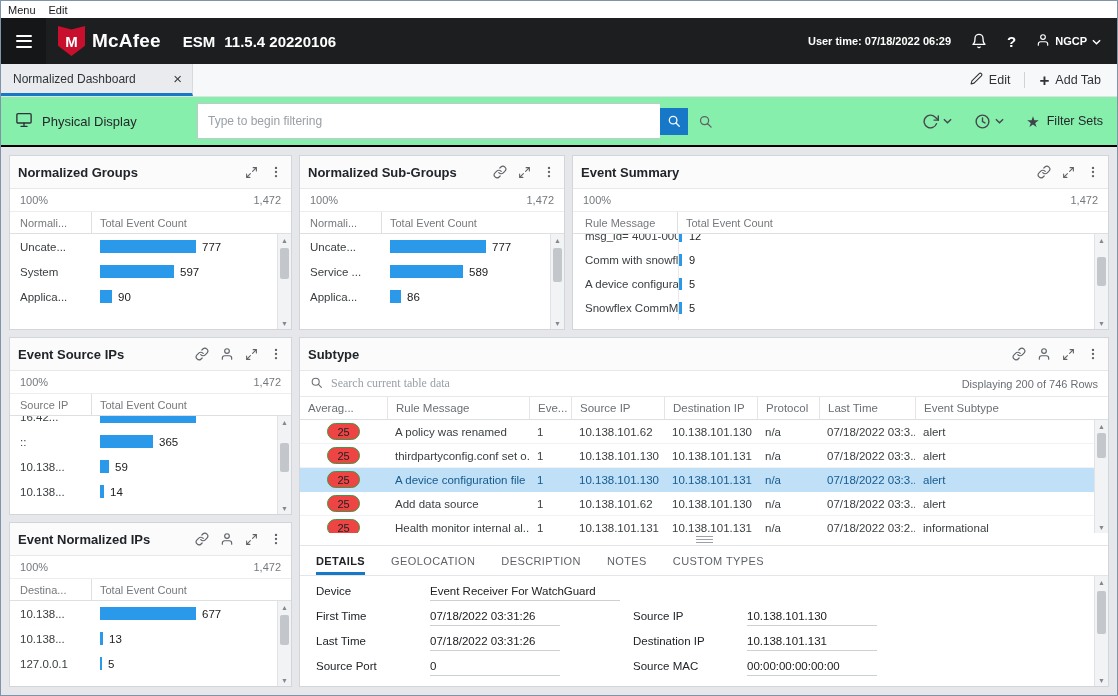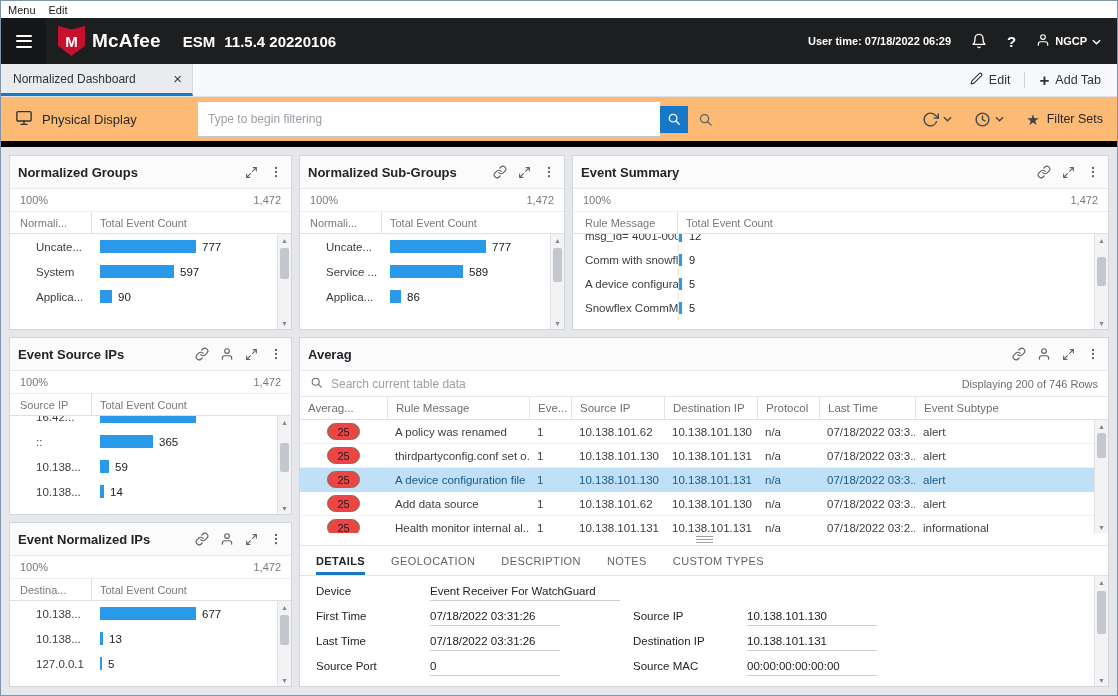--- a/index.html
+++ b/index.html
@@ -27,21 +27,21 @@
   
   .tabbar{height:33px;background:#f7f8f9;display:flex;align-items:stretch;position:relative;border-bottom:1px solid #dfe1e4}
   .tab{width:192px;background:#e9ebee;border-right:1px solid #d8dadd;display:flex;align-items:center;justify-content:space-between;padding:0 10px 0 12px;font-size:12px;color:#2f3337;border-bottom:3px solid #1878c8;cursor:pointer}
   .tab-close{font-size:15px;color:#3c4043;cursor:pointer;margin-left:8px;line-height:1}
   .tab-actions{position:absolute;right:16px;top:0;bottom:0;display:flex;align-items:center;gap:14px;font-size:12.5px;color:#2f3337}
   .tab-action{display:flex;align-items:center;gap:6px;cursor:pointer}
   .tab-action .plus{font-size:17px;font-weight:bold;line-height:1}
   .tab-sep{width:1px;height:16px;background:#d0d3d6}
 
   
-  .toolbar{height:50px;background:#fdba74;border-bottom:6px solid #000000;display:flex;align-items:center;padding:0 14px}
+  .toolbar{height:50px;background:#86efac;border-bottom:2px solid #000000;display:flex;align-items:center;padding:0 14px}
   .display{display:flex;align-items:center;gap:9px;font-size:13px;color:#25282b;width:182px;cursor:pointer}
   .searchwrap{display:flex;align-items:center}
   .filter-input{width:463px;height:27px;border:1px solid #c4c8cc;border-right:none;padding:17px 10px;font-size:12px;font-family:inherit;color:#202124;background:#fff;outline:none}
   .filter-input::placeholder{color:#9aa0a6}
   .searchbtn{width:28px;height:27px;background:#1878c8;border:none;display:flex;align-items:center;justify-content:center;cursor:pointer}
   .zoomsearch{margin-left:10px;cursor:pointer;display:flex;align-items:center}
   .toolbar-right{margin-left:auto;display:flex;align-items:center;gap:22px}
   .icon-pair{display:flex;align-items:center;gap:4px;cursor:pointer}
   .filtersets{display:flex;align-items:center;gap:7px;font-size:12.5px;color:#25282b;cursor:pointer}
   .star-glyph{font-size:15px;color:#3f434a;line-height:1}
@@ -67,35 +67,35 @@
   .info-total{margin-left:auto}
   .cols-row{height:22px;min-height:22px;display:flex;align-items:stretch;font-size:11px;color:#75797d;border-bottom:1px solid #dde0e3}
   .cols-row .cc1{width:82px;display:flex;align-items:center;padding-left:10px;border-right:1px solid #dde0e3}
   .cols-row .cc2{display:flex;align-items:center;padding-left:8px}
   .p-summary .cc1{width:105px;padding-left:12px}
   .rows-area{flex:1;position:relative;overflow:hidden;min-height:0}
   .rows-clip{position:absolute;inset:0 14px 0 0;overflow:hidden}
 
   .bar-row{height:25px;display:flex;align-items:center;cursor:pointer}
   .bar-row.clipped{margin-top:-12px}
-  .bar-label{width:82px;padding-left:26px;font-size:11.5px;color:#3c4043;white-space:nowrap;overflow:hidden;flex-shrink:0}
+  .bar-label{width:82px;padding-left:10px;font-size:11.5px;color:#3c4043;white-space:nowrap;overflow:hidden;flex-shrink:0}
   .bar-zone{flex:1;display:flex;align-items:center;gap:6px;padding-left:8px;min-width:0}
   .bar{height:13px;background:#2b99ea;flex-shrink:0}
   .bar-val{font-size:11.5px;color:#202124}
 
   .sum-row{height:24px;display:flex;align-items:center;cursor:pointer}
   .sum-row.clipped{margin-top:-10px}
   .sum-label{width:105px;padding-left:12px;font-size:11.5px;color:#3c4043;white-space:nowrap;overflow:hidden;flex-shrink:0}
   .sum-zone{display:flex;align-items:center;gap:7px;border-left:1px solid #e6e8ea;height:100%;min-width:0}
   .sum-tick{width:3px;height:12px;background:#2b99ea;flex-shrink:0}
   .sum-val{font-size:11px;color:#202124}
 
   
   .ev-search{height:26px;min-height:26px;display:flex;align-items:center;padding:0 10px;border-bottom:1px solid #e6e8ea;gap:8px}
-  .ev-search-input{flex:1;border:none;outline:none;background:transparent;font-size:12px;font-family:Liberation Sans, sans-serif;color:#000000}
+  .ev-search-input{flex:1;border:none;outline:none;background:transparent;font-size:12px;font-family:Liberation Serif, serif;color:#000000}
   .ev-search-input::placeholder{color:#9aa0a6}
   .ev-displaying{font-size:11px;color:#6a6f74;white-space:nowrap}
   .ev-cols{height:23px;min-height:23px;display:flex;border-bottom:1px solid #dde0e3;font-size:11.5px;color:#6a6f74;padding-right:14px}
   .ev-col{display:flex;align-items:center;padding-left:8px;border-left:1px solid #e3e5e8;white-space:nowrap;overflow:hidden;cursor:pointer;flex-shrink:0}
   .ev-col:first-child{border-left:none}
   .ev-rows{flex:1;position:relative;min-height:0}
   .ev-rows-clip{position:absolute;inset:0 14px 0 0;overflow:hidden}
   .ev-row{height:24px;display:flex;align-items:center;font-size:11.5px;color:#3c4043;border-bottom:1px solid #f1f2f4;cursor:pointer}
   .ev-row.selected{background:#bfe0f7;color:#17598e;border-bottom-color:#bfe0f7}
   .ev-cell{padding-left:8px;white-space:nowrap;overflow:hidden;flex-shrink:0}
@@ -600,21 +600,21 @@
               </div>
               <div class="sb-btn">▼</div>
             </div>
         </div>
       </div>
 
     </div>
 
     <div class="panel p-events">
       <div class="panel-head">
-        <span class="panel-title">Averag</span>
+        <span class="panel-title">Subtype</span>
         <span class="panel-icons">
             <span class="p-icon">
               <svg viewBox="0 0 24 24" width="14" height="14" fill="none" stroke="#5f6368" stroke-width="2" stroke-linecap="round">
                 <path d="M10 13a5 5 0 0 0 7.54.54l3-3a5 5 0 0 0-7.07-7.07l-1.72 1.71"></path>
                 <path d="M14 11a5 5 0 0 0-7.54-.54l-3 3a5 5 0 0 0 7.07 7.07l1.71-1.71"></path>
               </svg>
             </span>
             <span class="p-icon">
               <svg viewBox="0 0 24 24" width="14" height="14" fill="none" stroke="#5f6368" stroke-width="2" stroke-linecap="round">
                 <path d="M20 21v-2a4 4 0 0 0-4-4H8a4 4 0 0 0-4 4v2"></path>

